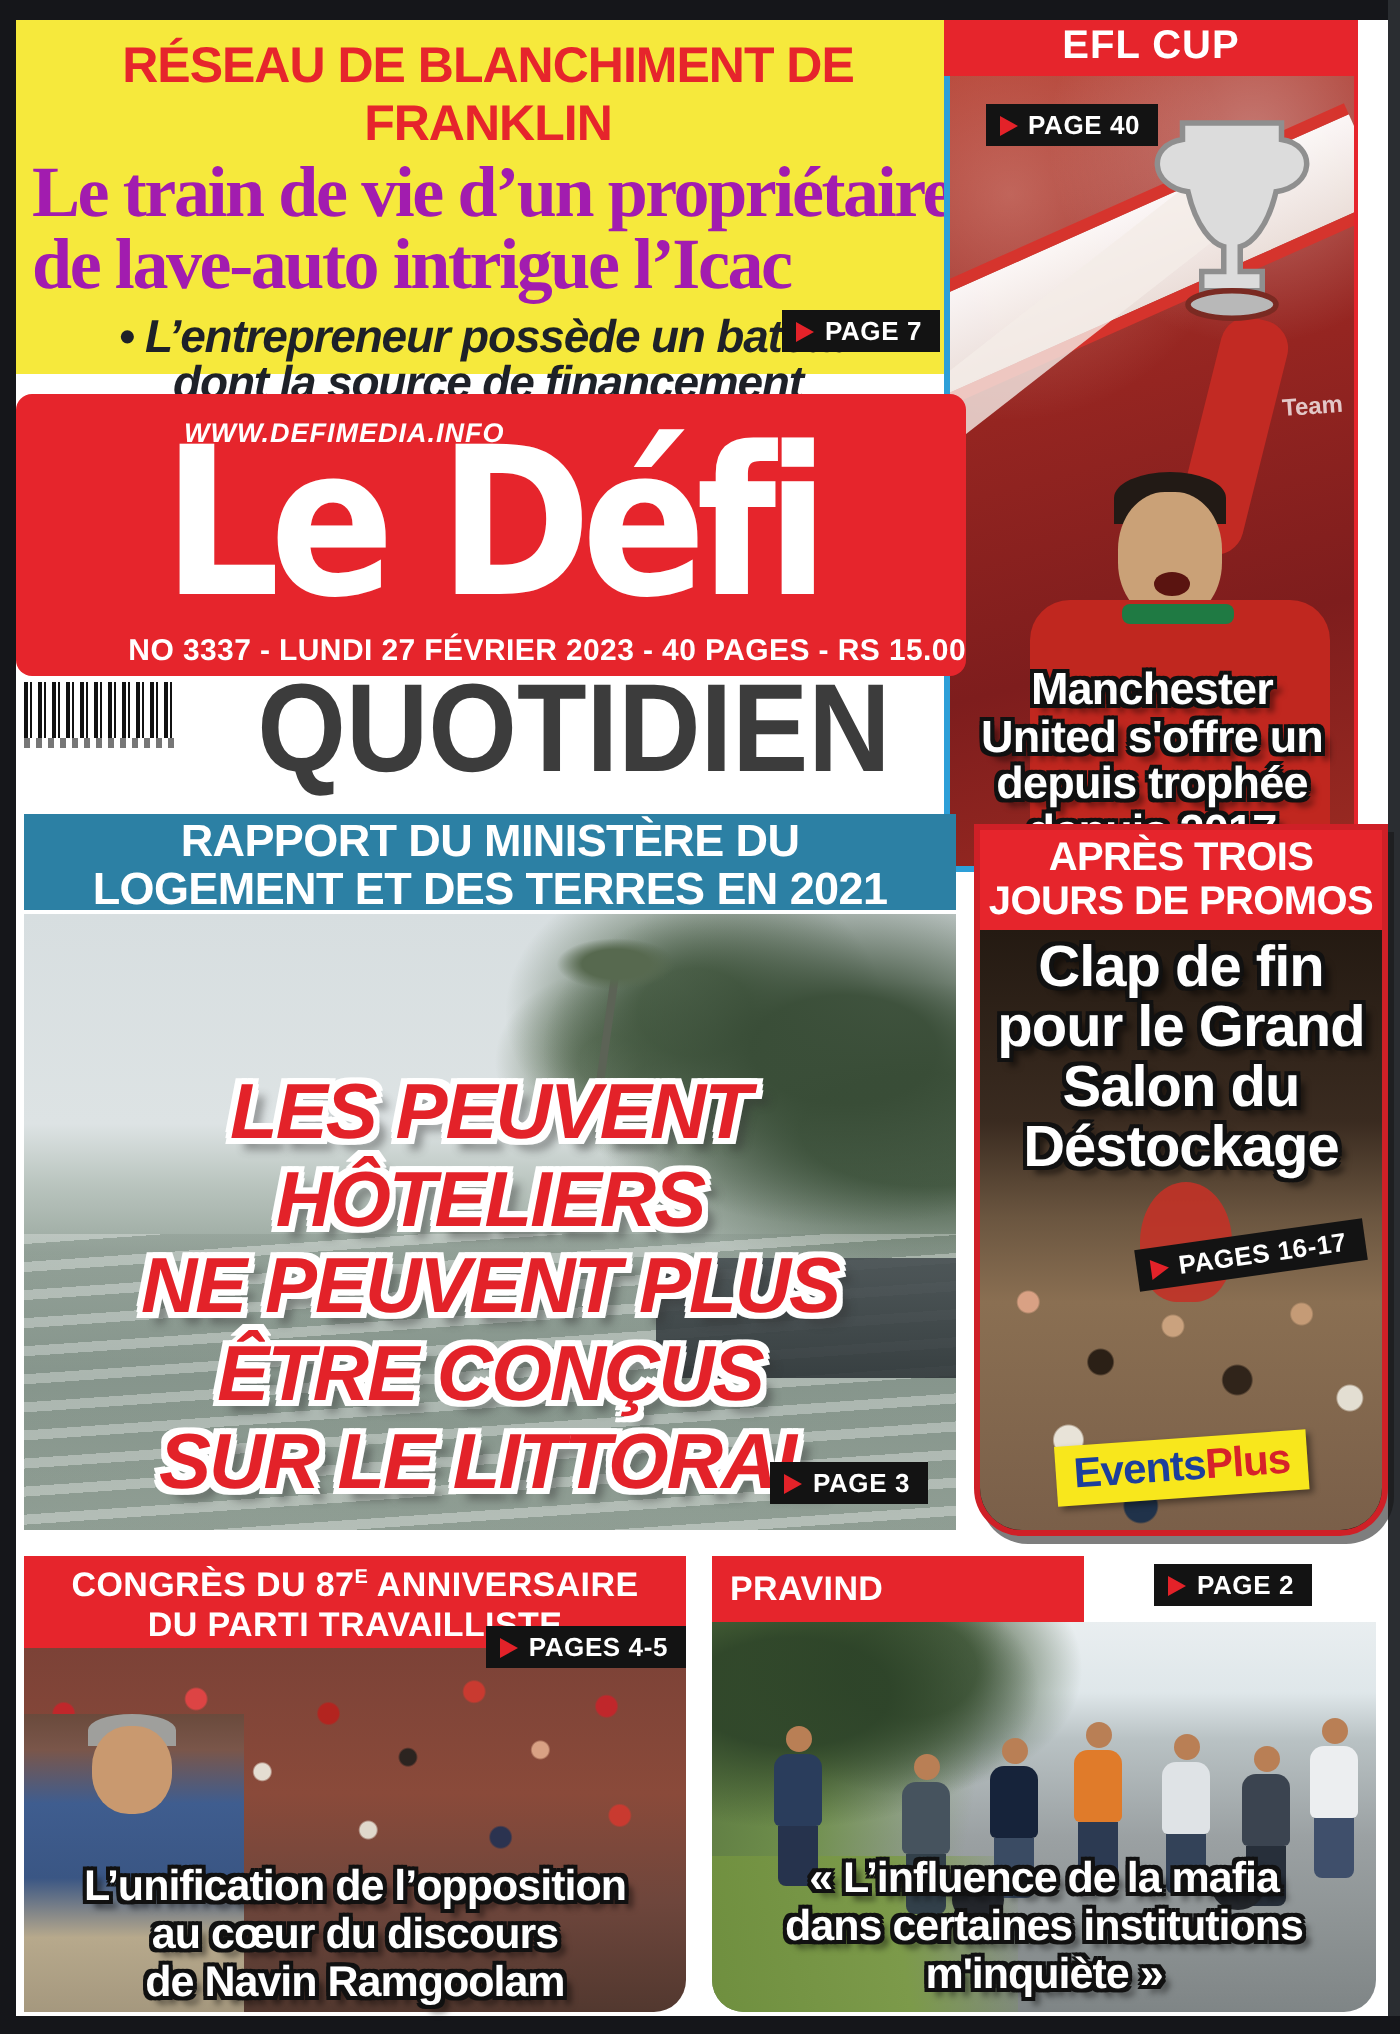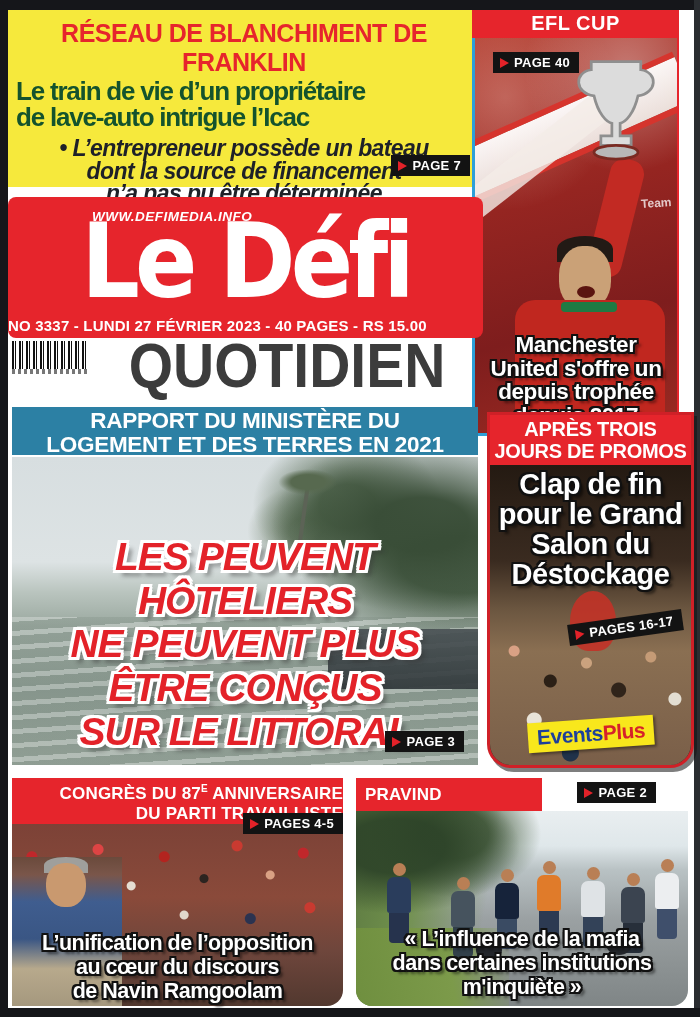--- a/index.html
+++ b/index.html
@@ -25,21 +25,21 @@
       2px 0 0 #111,-2px 2px 0 #111,0 2px 0 #111,2px 2px 0 #111,4px 4px 3px rgba(0,0,0,.55);
   }
   .orw{ 
     color:#e32229;
     text-shadow:-3px -3px 0 #fff,0 -3px 0 #fff,3px -3px 0 #fff,-3px 0 0 #fff,
       3px 0 0 #fff,-3px 3px 0 #fff,0 3px 0 #fff,3px 3px 0 #fff,6px 6px 4px rgba(50,50,50,.45);
   }
   
   #yellowbox{left:8px;top:10px;width:472px;height:177px;background:#f6e93c;}
   #yb-kicker{margin-top:9px;text-align:center;font-size:25px;font-weight:900;color:#e6252c;letter-spacing:-.5px;}
-  #yb-headline{margin-top:1px;padding-left:8px;font-size:26px;font-weight:900;color:#14532d;line-height:1.0;letter-spacing:-1.2px;}
+  #yb-headline{margin-top:1px;padding-left:8px;font-size:36px;font-weight:900;color:#a21caf;line-height:1.0;letter-spacing:-1.2px;font-family:Liberation Serif, serif;}
   #yb-bullet{margin-top:7px;text-align:center;font-style:italic;font-size:23px;font-weight:900;color:#1e2128;line-height:.98;letter-spacing:-.6px;}
   #yb-tag{right:10px;bottom:11px;}
   
   #eflbox{left:472px;top:10px;width:207px;height:426px;background:#b91c1c;border:0;}
   #efl-banner{height:28px;background:#e6252c;color:#fff;font-weight:900;font-size:20px;text-align:center;line-height:27px;letter-spacing:.5px;}
   #efl-photo{position:absolute;left:0;top:28px;right:0;bottom:0;overflow:hidden;
     border-left:3px solid #2d9fd8;border-bottom:3px solid #2d9fd8;border-right:2px solid #e6252c;
     background:
       radial-gradient(circle at 75% 8%, rgba(255,255,255,.35), transparent 26%),
       radial-gradient(circle at 15% 15%, rgba(255,220,210,.3), transparent 30%),
@@ -55,21 +55,21 @@
   .collar{position:absolute;left:86px;top:264px;width:56px;height:10px;background:#1f7a43;border-radius:4px;}
   #efl-tag{left:18px;top:14px;}
   #efl-caption{left:0;right:0;bottom:6px;text-align:center;font-size:22.5px;font-weight:900;line-height:1.04;letter-spacing:-.4px;}
   #efl-team{position:absolute;right:6px;top:40%;color:rgba(255,255,255,.75);font-size:12px;font-weight:bold;transform:rotate(-4deg);}
   
   #masthead{left:8px;top:197px;width:475px;height:141px;background:#e6252c;border-radius:8px;}
   #mh-site{position:absolute;left:84px;top:12px;color:#fff;font-weight:bold;font-size:13.5px;letter-spacing:.5px;font-style:italic;}
   #mh-title{position:absolute;left:0;right:0;top:14px;text-align:center;color:#fff;
     font-family:"DejaVu Sans",sans-serif;font-weight:bold;font-size:92px;letter-spacing:-5px;
     transform:scaleY(1.12);transform-origin:top center;line-height:1;}
-  #mh-issue{position:absolute;left:0;right:0;bottom:4px;text-align:left;color:#fff;font-weight:bold;font-size:15px;letter-spacing:.2px;}
+  #mh-issue{position:absolute;left:0;right:0;bottom:4px;text-align:right;color:#fff;font-weight:bold;font-size:15px;letter-spacing:.2px;}
   
   #barcode{left:12px;top:341px;width:76px;height:28px;
     background:repeating-linear-gradient(90deg,#111 0 2px,#fff 2px 3px,#111 3px 4px,#fff 4px 7px,#111 7px 9px,#fff 9px 10px,#111 10px 11px,#fff 11px 14px);}
   #barcode-num{left:12px;top:369px;width:76px;height:5px;background:repeating-linear-gradient(90deg,#777 0 3px,#fff 3px 6px);}
   #quotidien{left:92px;top:334px;width:390px;text-align:center;font-size:57px;font-weight:900;color:#3c3c3c;
     letter-spacing:0;transform:scaleY(1.1);transform-origin:top left;line-height:1;}
   
   #ms-kicker{left:12px;top:407px;width:466px;height:48px;background:#2c80a4;color:#fff;
     font-weight:900;font-size:22.5px;text-align:center;line-height:1.06;padding-top:2px;box-sizing:border-box;letter-spacing:-.3px;}
   #ms-photo{left:12px;top:457px;width:466px;height:308px;overflow:hidden;
@@ -111,21 +111,21 @@
   #promo-headline{position:absolute;left:0;right:0;top:4px;text-align:center;
     font-size:29px;font-weight:900;line-height:1.04;letter-spacing:-.5px;}
   #promo-tag{position:absolute;right:8px;top:152px;transform:rotate(-8deg);}
   #events-logo{position:absolute;left:50%;bottom:16px;transform:translateX(-50%) rotate(-4deg);
     background:#f8e71c;padding:3px 9px;font-size:21px;font-weight:900;white-space:nowrap;
     box-shadow:2px 2px 3px rgba(0,0,0,.4);letter-spacing:-.5px;}
   #events-logo .e1{color:#1d3f9b;} #events-logo .e2{color:#d6222a;}
   
   #congbox{left:8px;top:775px;width:339px;height:233px;}
   #cong-banner{position:absolute;left:4px;top:3px;width:331px;height:46px;background:#e6252c;color:#fff;
-    font-weight:900;font-size:17px;text-align:right;line-height:1.2;padding-top:5px;box-sizing:border-box;letter-spacing:.2px;}
+    font-weight:900;font-size:17px;text-align:center;line-height:1.2;padding-top:5px;box-sizing:border-box;letter-spacing:.2px;}
   #cong-banner sup{font-size:10px;}
   #cong-tag{position:absolute;right:4px;top:38px;z-index:4;}
   #cong-photo{position:absolute;left:4px;top:49px;right:4px;bottom:2px;overflow:hidden;border-radius:0 0 16px 16px;
     background:
       radial-gradient(circle at 6% 18%, #c0272b 0 5px, transparent 6px),
       radial-gradient(circle at 16% 30%, #31231d 0 4px, transparent 5px),
       radial-gradient(circle at 26% 14%, #d44 0 5px, transparent 6px),
       radial-gradient(circle at 36% 34%, #e4ddd2 0 4px, transparent 5px),
       radial-gradient(circle at 46% 18%, #b3241f 0 5px, transparent 6px),
       radial-gradient(circle at 58% 30%, #2c2420 0 4px, transparent 5px),

